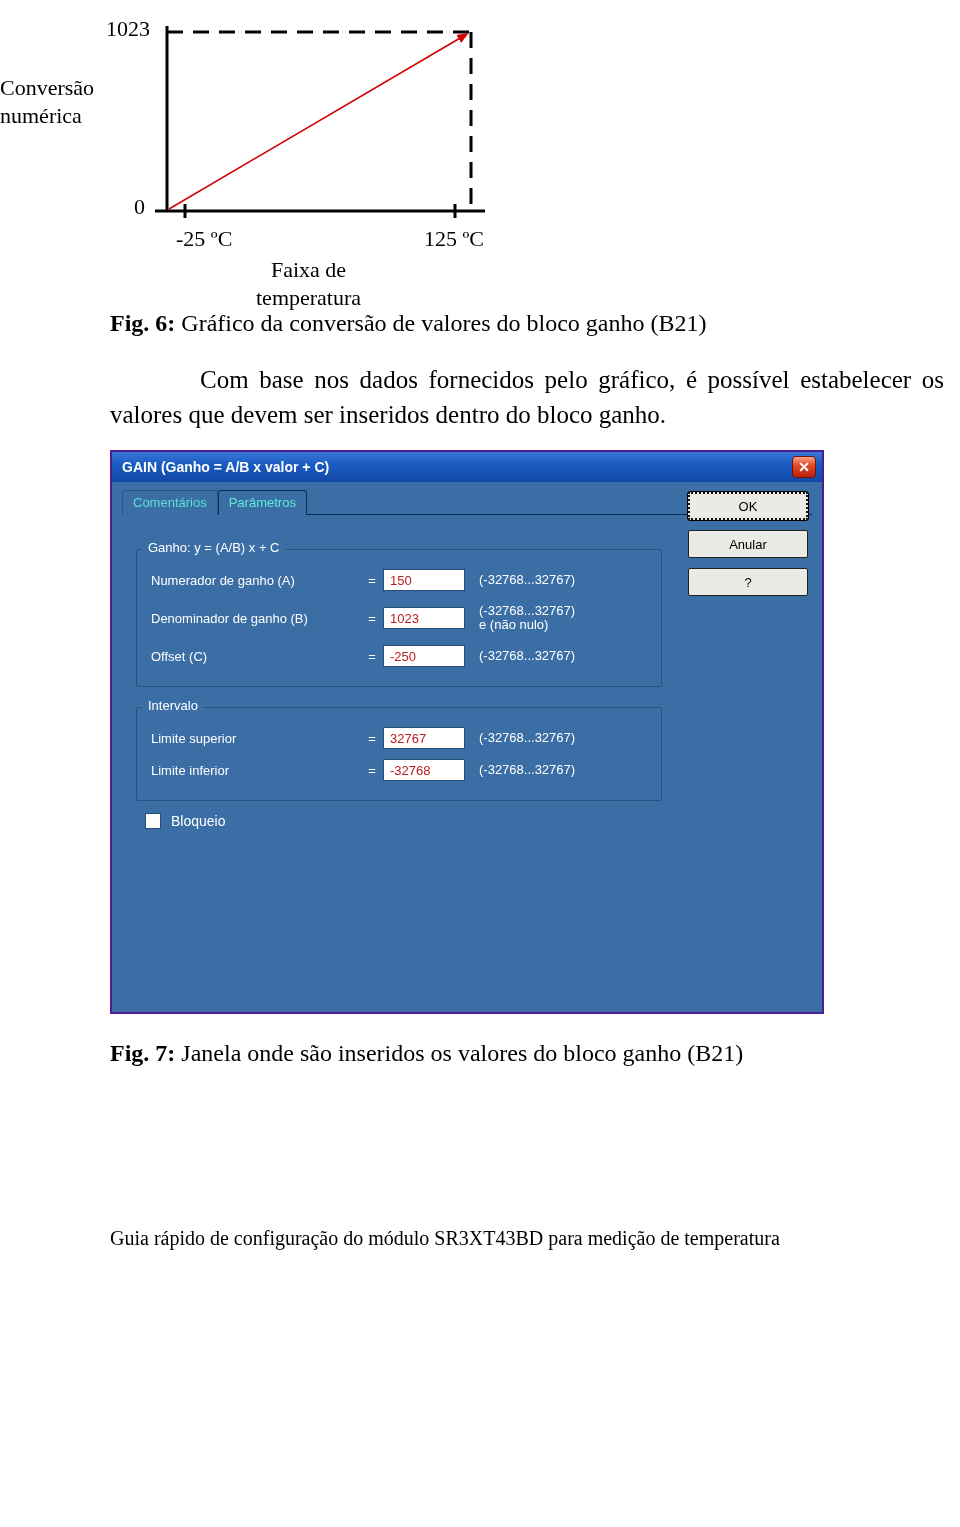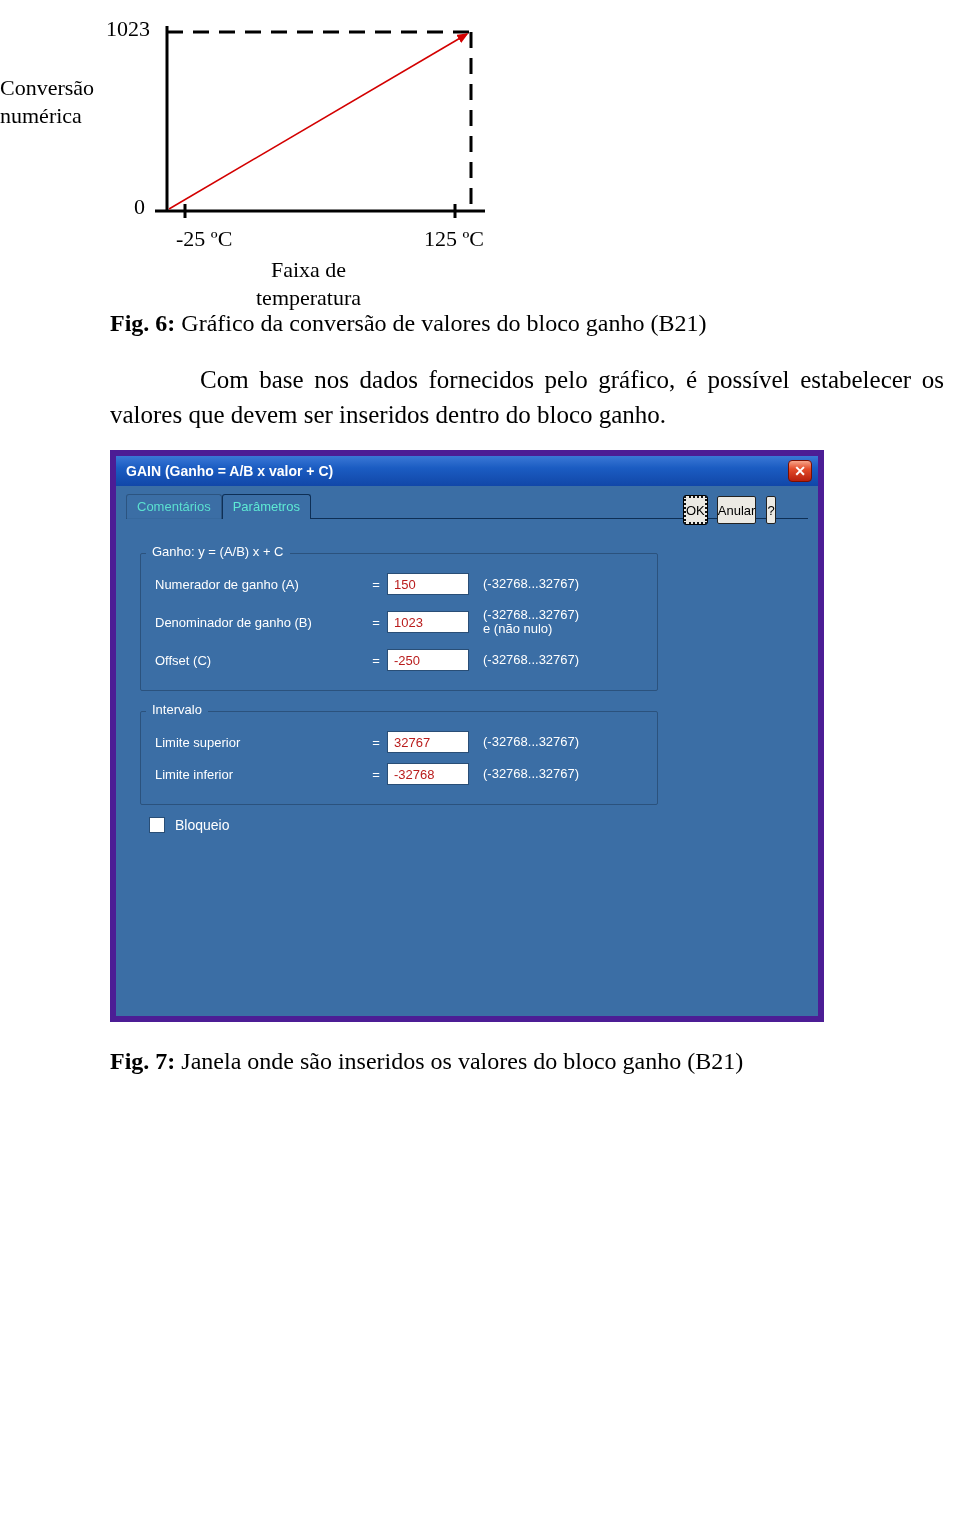--- a/index.html
+++ b/index.html
@@ -37,21 +37,21 @@
   }
   .body-p .indent { display: inline-block; width: 90px; }
 
   
   .dialog-outer {
     margin: 10px 46px 0 110px;
     font-family: Tahoma, Verdana, Arial, sans-serif;
     font-size: 14px;
   }
   .dialog {
-    border: 6px solid #4c1d95;
+    border: 2px solid #4c1d95;
     background: #3b6ea5;
     color: #fff;
     width: 714px;
     position: relative;
   }
   .titlebar {
     height: 30px;
     background: linear-gradient(to bottom, #3a78d6 0%, #1b5cc2 40%, #1147a8 100%);
     display: flex;
     align-items: center;
@@ -102,20 +102,21 @@
     margin-top: 0;
   }
 
   
   .side-buttons {
     position: absolute;
     right: 14px;
     top: 10px;
     width: 120px;
     display: flex;
+    flex-direction: column;
     gap: 10px;
   }
   .win-btn {
     background: #eceae4;
     border: 1px solid #222;
     color: #000;
     font-family: Tahoma, Verdana, Arial, sans-serif;
     font-size: 13px;
     height: 28px;
     display: flex; align-items: center; justify-content: center;
@@ -294,14 +295,15 @@
         </div>
 
       </div>
     </div>
   </div>
 
   <p class="fig7">
     <b>Fig. 7:</b><span> Janela onde são inseridos os valores do bloco ganho (B21)</span>
   </p>
 
+  <div class="footer">Guia rápido de configuração do módulo SR3XT43BD para medição de temperatura</div>
 
 </div>
 
 </body></html>

